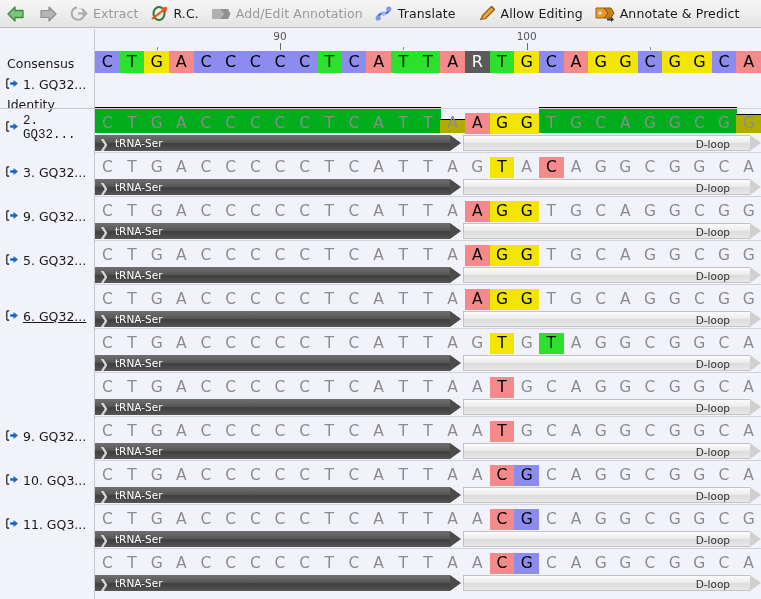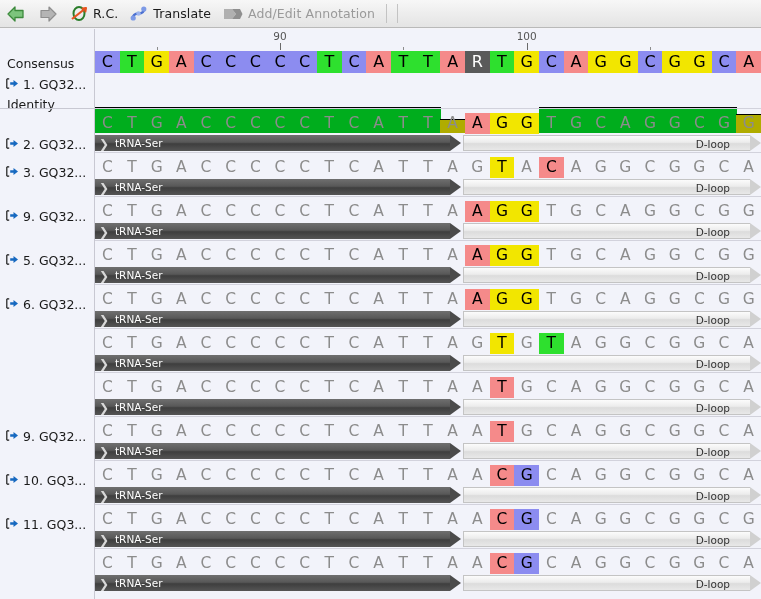--- a/index.html
+++ b/index.html
@@ -75,64 +75,90 @@
           <path d="M9 2 L2 9 L9 16 L9 12.5 L17 12.5 L17 5.5 L9 5.5 Z" fill="#7cc47c" stroke="#3c8a3c" stroke-width="1.3" stroke-linejoin="round"></path>
         </svg></span>
     </div>
     <div class="tb-item">
       <span class="ico"><svg width="20" height="18" viewBox="0 0 20 18">
           <path d="M11 2 L18 9 L11 16 L11 12.5 L3 12.5 L3 5.5 L11 5.5 Z" fill="#b4b4b4" stroke="#8e8e8e" stroke-width="1.2" stroke-linejoin="round"></path>
         </svg></span>
     </div>
     <div class="tb-item">
       <span class="ico"><svg width="18" height="17" viewBox="0 0 18 17">
+          <circle cx="8" cy="8.5" r="6.3" fill="none" stroke="#aaa" stroke-width="2"></circle>
+          <rect x="7" y="1" width="7" height="2.6" fill="#f2f2f2"></rect>
+          <path d="M8 8.5 L16 8.5" stroke="#aaa" stroke-width="2"></path>
+          <path d="M13 5.5 L16.5 8.5 L13 11.5" fill="none" stroke="#aaa" stroke-width="2" stroke-linejoin="round"></path>
+        </svg></span>
+      <span class="tb-label">Extract</span>
+    </div>
+    <div class="tb-item">
+      <span class="ico"><svg width="18" height="17" viewBox="0 0 18 17">
           <ellipse cx="9" cy="8.5" rx="5.5" ry="6.5" fill="none" stroke="#2a7d2a" stroke-width="2"></ellipse>
           <path d="M2 14 L16 3" stroke="#e8531f" stroke-width="2.2"></path>
           <path d="M16 3 L12.5 3.6 M16 3 L15.4 6.6" stroke="#e8531f" stroke-width="2" stroke-linecap="round"></path>
         </svg></span>
       <span class="tb-label on">R.C.</span>
+    </div>
+    <div class="tb-item">
+      <span class="ico"><svg width="20" height="16" viewBox="0 0 20 16">
+          <path d="M1 3 L9 3 L13 8 L9 13 L1 13 Z" fill="#b0b0b0"></path>
+          <path d="M9 3 L17 3 L19.5 8 L17 13 L9 13 L13 8 Z" fill="#8f8f8f"></path>
+        </svg></span>
+      <span class="tb-label">Add/Edit Annotation</span>
     </div>
     <div class="tb-item">
       <span class="ico"><svg width="18" height="17" viewBox="0 0 18 17">
           <path d="M3 13 C3 5, 14 12, 14 4" fill="none" stroke="#4a6fd0" stroke-width="2.6" stroke-linecap="round"></path>
           <circle cx="3.2" cy="13" r="2.6" fill="#7d9ae6"></circle>
           <circle cx="13.8" cy="4" r="2.6" fill="#7d9ae6"></circle>
           <circle cx="8.5" cy="8.5" r="2.2" fill="#9db4ee"></circle>
         </svg></span>
       <span class="tb-label on">Translate</span>
     </div>
-    <div class="tb-item">
-      <span class="ico"><svg width="20" height="16" viewBox="0 0 20 16">
-          <path d="M1 3 L9 3 L13 8 L9 13 L1 13 Z" fill="#b0b0b0"></path>
-          <path d="M9 3 L17 3 L19.5 8 L17 13 L9 13 L13 8 Z" fill="#8f8f8f"></path>
-        </svg></span>
-      <span class="tb-label">Add/Edit Annotation</span>
-    </div>
     <div class="tb-sep"></div>
+    <div class="tb-item">
+      <span class="ico"><svg width="18" height="17" viewBox="0 0 18 17">
+          <path d="M2.5 14.5 L4.5 10.5 L13.5 1.5 L16.5 4.5 L7.5 13.5 Z" fill="#f0a63c" stroke="#8a5c14" stroke-width="1.1" stroke-linejoin="round"></path>
+          <path d="M13.5 1.5 L16.5 4.5" stroke="#8a5c14" stroke-width="1.1"></path>
+          <path d="M2.5 14.5 L4.5 13 L4.5 10.5" fill="#e8e8e8" stroke="#8a5c14" stroke-width="1"></path>
+        </svg></span>
+      <span class="tb-label on">Allow Editing</span>
+    </div>
+    <div class="tb-item">
+      <span class="ico"><svg width="20" height="17" viewBox="0 0 20 17">
+          <path d="M1 3 L9 3 L13 8 L9 13 L1 13 Z" fill="#e89a2e" stroke="#9a6210" stroke-width="1"></path>
+          <path d="M9 3 L16 3 L19 8 L16 13 L9 13 L13 8 Z" fill="#c97f18" stroke="#8a5810" stroke-width="1"></path>
+          <circle cx="5" cy="8" r="1.5" fill="#fff"></circle>
+          <path d="M12 13.5 L16 13.5 L16 11.5 L19 14.5 L16 17 L16 15.5 L12 15.5 Z" fill="#3a3a3a"></path>
+        </svg></span>
+      <span class="tb-label on">Annotate &amp; Predict</span>
+    </div>
     <div class="tb-sep"></div>
     <div class="tb-item"></div>
   </div>
 
 <div id="namecol">
     <div class="nm hdr" style="top: 24px; height: 20px;">
       <span>Consensus</span>
     </div>
     <div class="nm hdr" style="top: 53px; height: 20px; margin-top: 12px;">
       <span>Identity</span>
     </div>
     <div style="position: absolute; left: 0px; top: 79px; width: 94px; height: 1px; background: rgb(200, 200, 210);"></div>
     <div class="nm" style="top: 45px; height: 20px;">
       <span class="seqicon"><svg width="13" height="11" viewBox="0 0 13 11">
           <path d="M0.8 0.8 L0.8 10.2" stroke="#1a1a1a" stroke-width="1.2"></path>
           <path d="M1 0.8 L3.2 0.8 M1 10.2 L3.2 10.2" stroke="#1a1a1a" stroke-width="1.2"></path>
           <path d="M12 5.5 L7.5 2 L7.5 4.3 L4.2 4.3 L4.2 6.7 L7.5 6.7 L7.5 9 Z" fill="#1769c0"></path>
         </svg></span>
       <span>1. GQ32...</span>
     </div>
-    <div class="nm" style="top: 105px; height: 20px;">
+    <div class="nm" style="top: 89px; height: 20px; font-family: Liberation Mono, monospace;">
       <span class="seqicon"><svg width="13" height="11" viewBox="0 0 13 11">
           <path d="M0.8 0.8 L0.8 10.2" stroke="#1a1a1a" stroke-width="1.2"></path>
           <path d="M1 0.8 L3.2 0.8 M1 10.2 L3.2 10.2" stroke="#1a1a1a" stroke-width="1.2"></path>
           <path d="M12 5.5 L7.5 2 L7.5 4.3 L4.2 4.3 L4.2 6.7 L7.5 6.7 L7.5 9 Z" fill="#1769c0"></path>
         </svg></span>
       <span>2. GQ32...</span>
     </div>
     <div class="nm" style="top: 133px; height: 20px;">
       <span class="seqicon"><svg width="13" height="11" viewBox="0 0 13 11">
           <path d="M0.8 0.8 L0.8 10.2" stroke="#1a1a1a" stroke-width="1.2"></path>
@@ -150,21 +176,21 @@
       <span>9. GQ32...</span>
     </div>
     <div class="nm" style="top: 221px; height: 20px;">
       <span class="seqicon"><svg width="13" height="11" viewBox="0 0 13 11">
           <path d="M0.8 0.8 L0.8 10.2" stroke="#1a1a1a" stroke-width="1.2"></path>
           <path d="M1 0.8 L3.2 0.8 M1 10.2 L3.2 10.2" stroke="#1a1a1a" stroke-width="1.2"></path>
           <path d="M12 5.5 L7.5 2 L7.5 4.3 L4.2 4.3 L4.2 6.7 L7.5 6.7 L7.5 9 Z" fill="#1769c0"></path>
         </svg></span>
       <span>5. GQ32...</span>
     </div>
-    <div class="nm" style="top: 265px; height: 20px;">
+    <div class="nm" style="top: 277px; height: 20px; text-decoration: underline;">
       <span class="seqicon"><svg width="13" height="11" viewBox="0 0 13 11">
           <path d="M0.8 0.8 L0.8 10.2" stroke="#1a1a1a" stroke-width="1.2"></path>
           <path d="M1 0.8 L3.2 0.8 M1 10.2 L3.2 10.2" stroke="#1a1a1a" stroke-width="1.2"></path>
           <path d="M12 5.5 L7.5 2 L7.5 4.3 L4.2 4.3 L4.2 6.7 L7.5 6.7 L7.5 9 Z" fill="#1769c0"></path>
         </svg></span>
       <span>6. GQ32...</span>
     </div>
     <div class="nm" style="top: 397px; height: 20px;">
       <span class="seqicon"><svg width="13" height="11" viewBox="0 0 13 11">
           <path d="M0.8 0.8 L0.8 10.2" stroke="#1a1a1a" stroke-width="1.2"></path>

